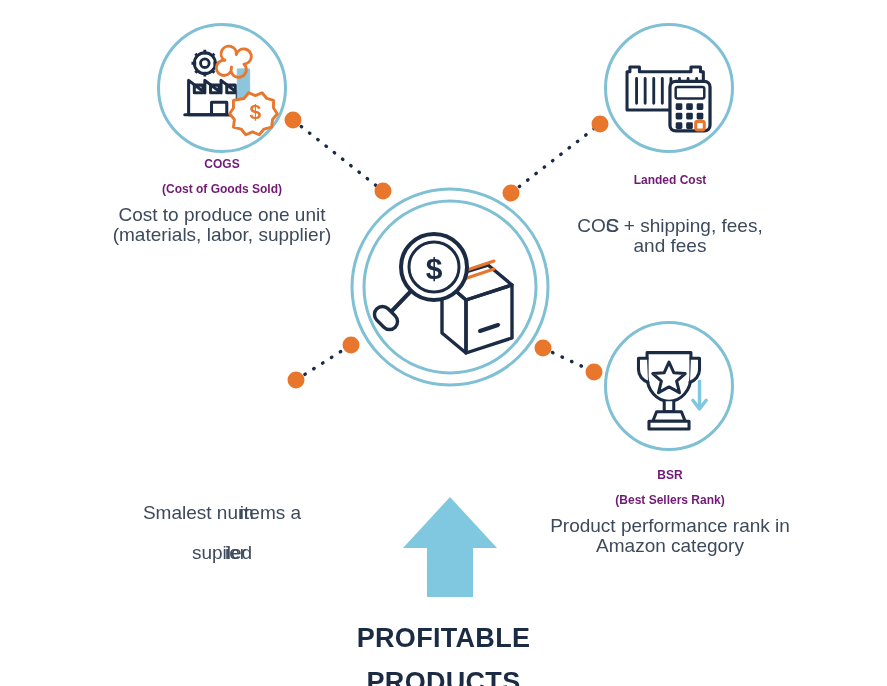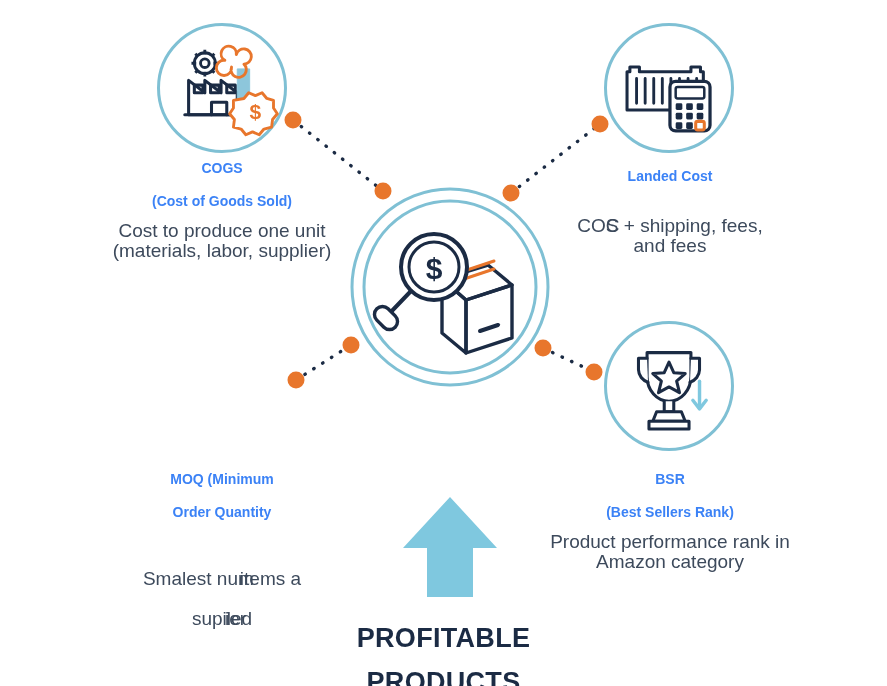--- a/index.html
+++ b/index.html
@@ -37,23 +37,23 @@
     left: 0; top: 0;
     width: 100%; height: 100%;
   }
   .label-block {
     position: absolute;
     text-align: center;
     color: #1B2B44;
   }
   .label-title {
     font-weight: bold;
-    font-size: 14px;
-    line-height: 33px;
-    color: #3b82f6;
+    font-size: 12px;
+    line-height: 25px;
+    color: #701a75;
     white-space: pre-line;
   }
   .label-desc {
     font-size: 19px;
     line-height: 20px;
     color: #3D4A5C;
     white-space: pre-line;
     margin-top: 3px;
   }
   .overlap-wrap {
@@ -178,32 +178,30 @@
           <rect x="83" y="91" width="7" height="7" rx="1.5"></rect>
           <rect x="94" y="91" width="7" height="7" rx="1.5"></rect>
           <rect x="72" y="101" width="7" height="7" rx="1.5"></rect>
           <rect x="83" y="101" width="7" height="7" rx="1.5"></rect>
         </g>
         <rect x="93" y="100" width="9" height="9" rx="2" fill="#ffffff" stroke="#E8762C" stroke-width="3.2"></rect>
       </g>
     </svg>
   </div>
 
-  <div class="label-block" style="left:520px; top:160px; width:300px;">
+  <div class="label-block" style="left:520px; top:168px; width:300px;">
     <div class="label-title">Landed Cost</div>
     <div class="label-desc">
       <span><span>CO</span><span class="overlap-wrap"><span class="overlap-ghost">C</span><span>S + shipping, fees,</span></span></span>
       <div>and fees</div>
     </div>
   </div>
 
 
   <div class="label-block" style="left:72px; top:463px; width:300px;">
-    <div class="label-title">MOQ (Minimum
-Order Quantity</div>
     <div class="label-desc">
       <div><span>Smalest num</span><span class="overlap-wrap" style="margin-left:-14px;margin-top:17px;"><span>items a</span></span></div>
       <div><span>supil</span><span class="overlap-wrap"><span class="overlap-ghost" style="left:-6px;">ier</span><span>ed</span></span></div>
     </div>
   </div>
 
   <div class="node-circle" style="left:604px; top:321px; width:130px; height:130px;">
     <svg class="node-icon" viewBox="0 0 130 130">
       <g fill="#ffffff" stroke="#1B2B44" stroke-width="3.2" stroke-linejoin="round" stroke-linecap="round">
         <path d="M 42 30 L 88 30 L 88 55 a 23 26 0 0 1 -23 26 a 23 26 0 0 1 -23 -26 Z"></path>

